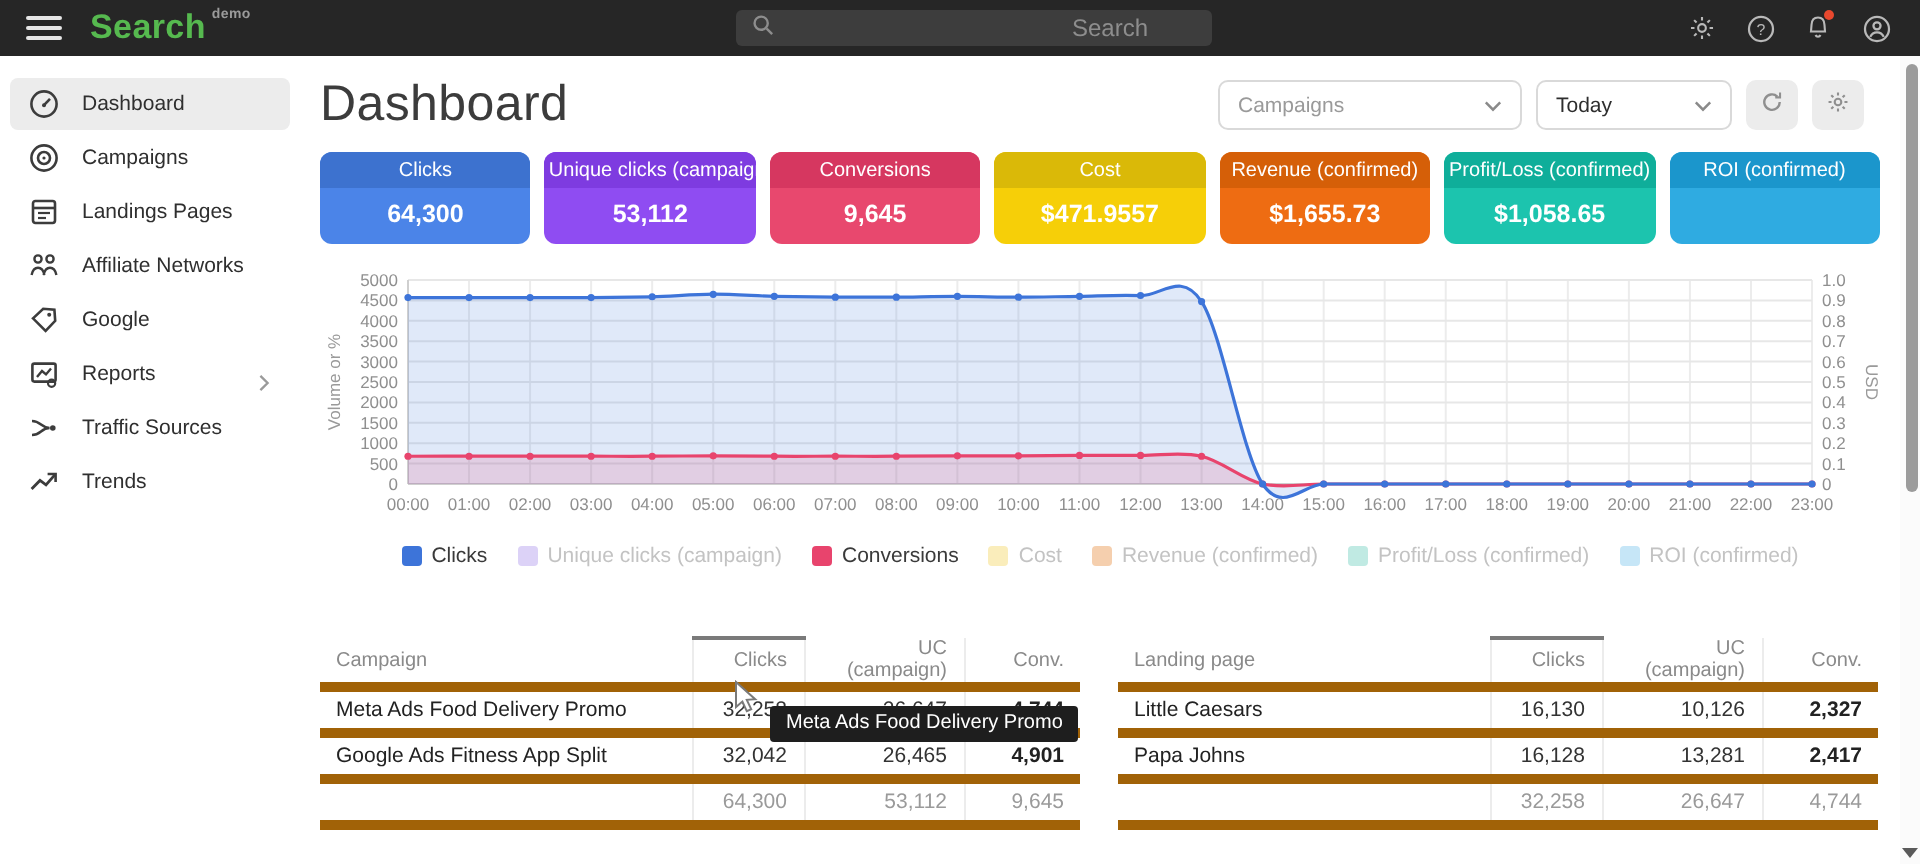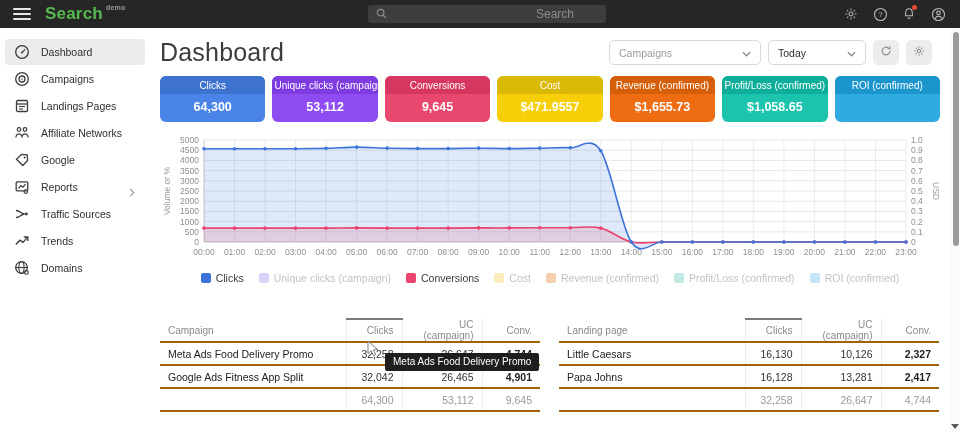--- a/index.html
+++ b/index.html
@@ -59,21 +59,21 @@
   .legend { position:absolute; top:244px; left:10px; width:780px; display:flex; justify-content:center;
     gap:15px; font-size:10.5px; }
   .legend-item { display:flex; align-items:center; gap:5px; cursor:pointer; }
   .legend-swatch { width:10px; height:10px; border-radius:2px; }
   .legend-item .lg-label { color:#3a3a3a; }
   .legend-item.inactive .lg-label { color:#c3c3c3; }
 
   
   .tables { position:absolute; top:290px; left:10px; width:780px; display:flex; gap:19px; }
   table.stat { border-collapse:collapse; width:380px; font-size:10.5px; table-layout:fixed; }
-  table.stat th, table.stat td { padding:0 8px; height:23px; border-bottom:2px solid #a16207; }
+  table.stat th, table.stat td { padding:0 8px; height:23px; border-bottom:5px solid #a16207; }
   table.stat th { font-weight:400; color:#8a8a8a; text-align:left; font-size:10px; cursor:pointer; }
   table.stat th.num, table.stat td.num { text-align:right; border-left:1px solid #ececec; }
   table.stat th.sorted { border-top:2px solid #7a7a7a; }
   table.stat td.name { color:#222; cursor:pointer; }
   table.stat td.num { color:#333; }
   table.stat td.bold { font-weight:bold; color:#222; }
   table.stat tr.totals td { color:#9a9a9a; font-weight:400; }
   .col-name { width:auto; } .col-clicks { width:56px; } .col-uc { width:80px; } .col-conv { width:58px; }
 
   
@@ -196,29 +196,20 @@
             <circle cx="12.4" cy="8" r="1.4" fill="currentColor"></circle>
           </svg></span>
         <span class="s-label">Traffic Sources</span>
       </div>
       <div class="side-item">
         <span class="s-icon"><svg width="16" height="16" viewBox="0 0 16 16">
             <path d="M1.8 11.5 L6 7.2 L9 9.4 L13.4 4.4" fill="none" stroke="currentColor" stroke-width="1.4"></path>
             <path d="M13.8 8 V4 H9.8" fill="none" stroke="currentColor" stroke-width="1.3"></path>
           </svg></span>
         <span class="s-label">Trends</span>
-      </div>
-      <div class="side-item">
-        <span class="s-icon"><svg width="16" height="16" viewBox="0 0 16 16">
-            <circle cx="7.5" cy="7.5" r="5.8" fill="none" stroke="currentColor" stroke-width="1.3"></circle>
-            <ellipse cx="7.5" cy="7.5" rx="2.6" ry="5.8" fill="none" stroke="currentColor" stroke-width="1.1"></ellipse>
-            <line x1="1.7" y1="7.5" x2="13.3" y2="7.5" stroke="currentColor" stroke-width="1.1"></line>
-            <circle cx="12.4" cy="12.4" r="1.9" fill="none" stroke="currentColor" stroke-width="1.1"></circle>
-          </svg></span>
-        <span class="s-label">Domains</span>
       </div>
     </nav>
 
   <div class="main">
     <div class="main-header">
       <h1 class="page-title">Dashboard</h1>
       <div class="header-controls">
         <div class="select muted">
           <span>Campaigns</span>
           <span class="sel-chevron"><svg width="9" height="6" viewBox="0 0 10 6" fill="none" stroke="currentColor" stroke-width="1.4">

